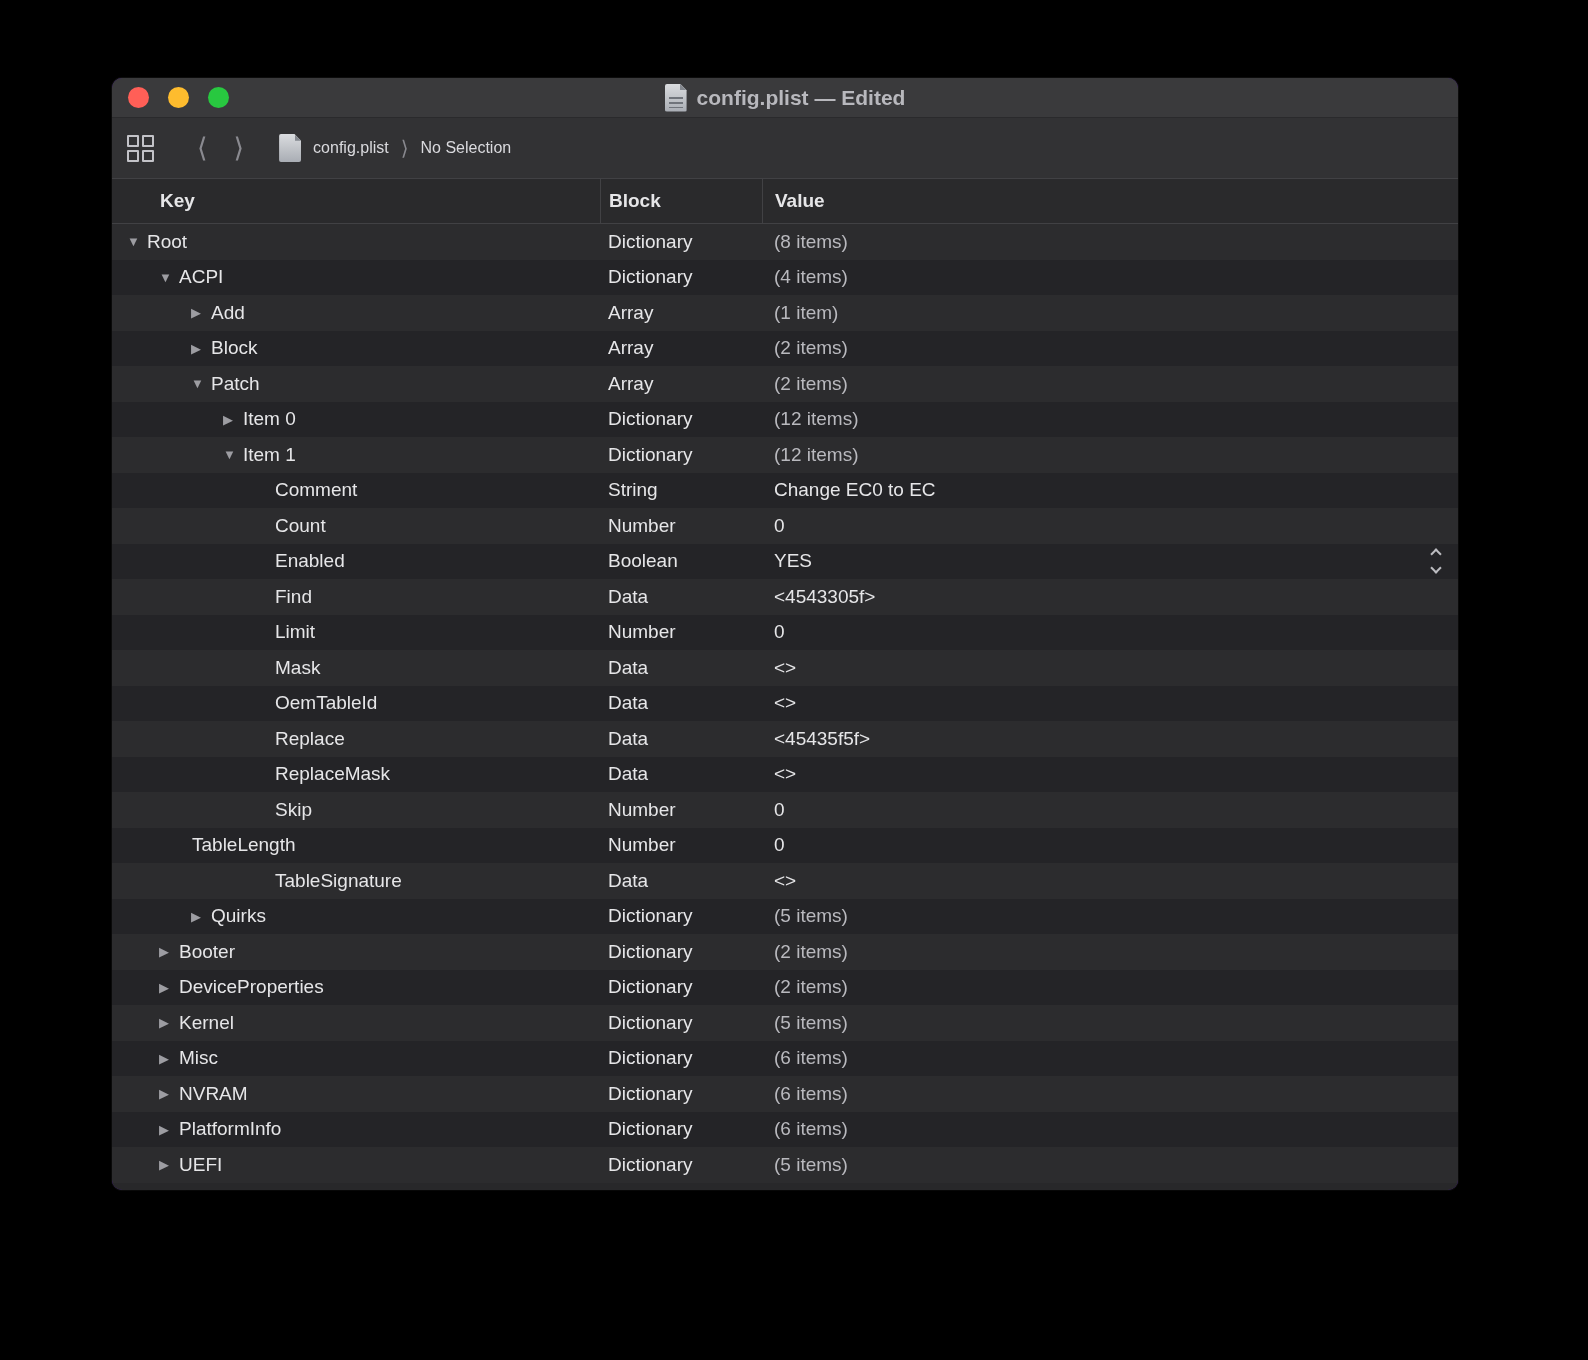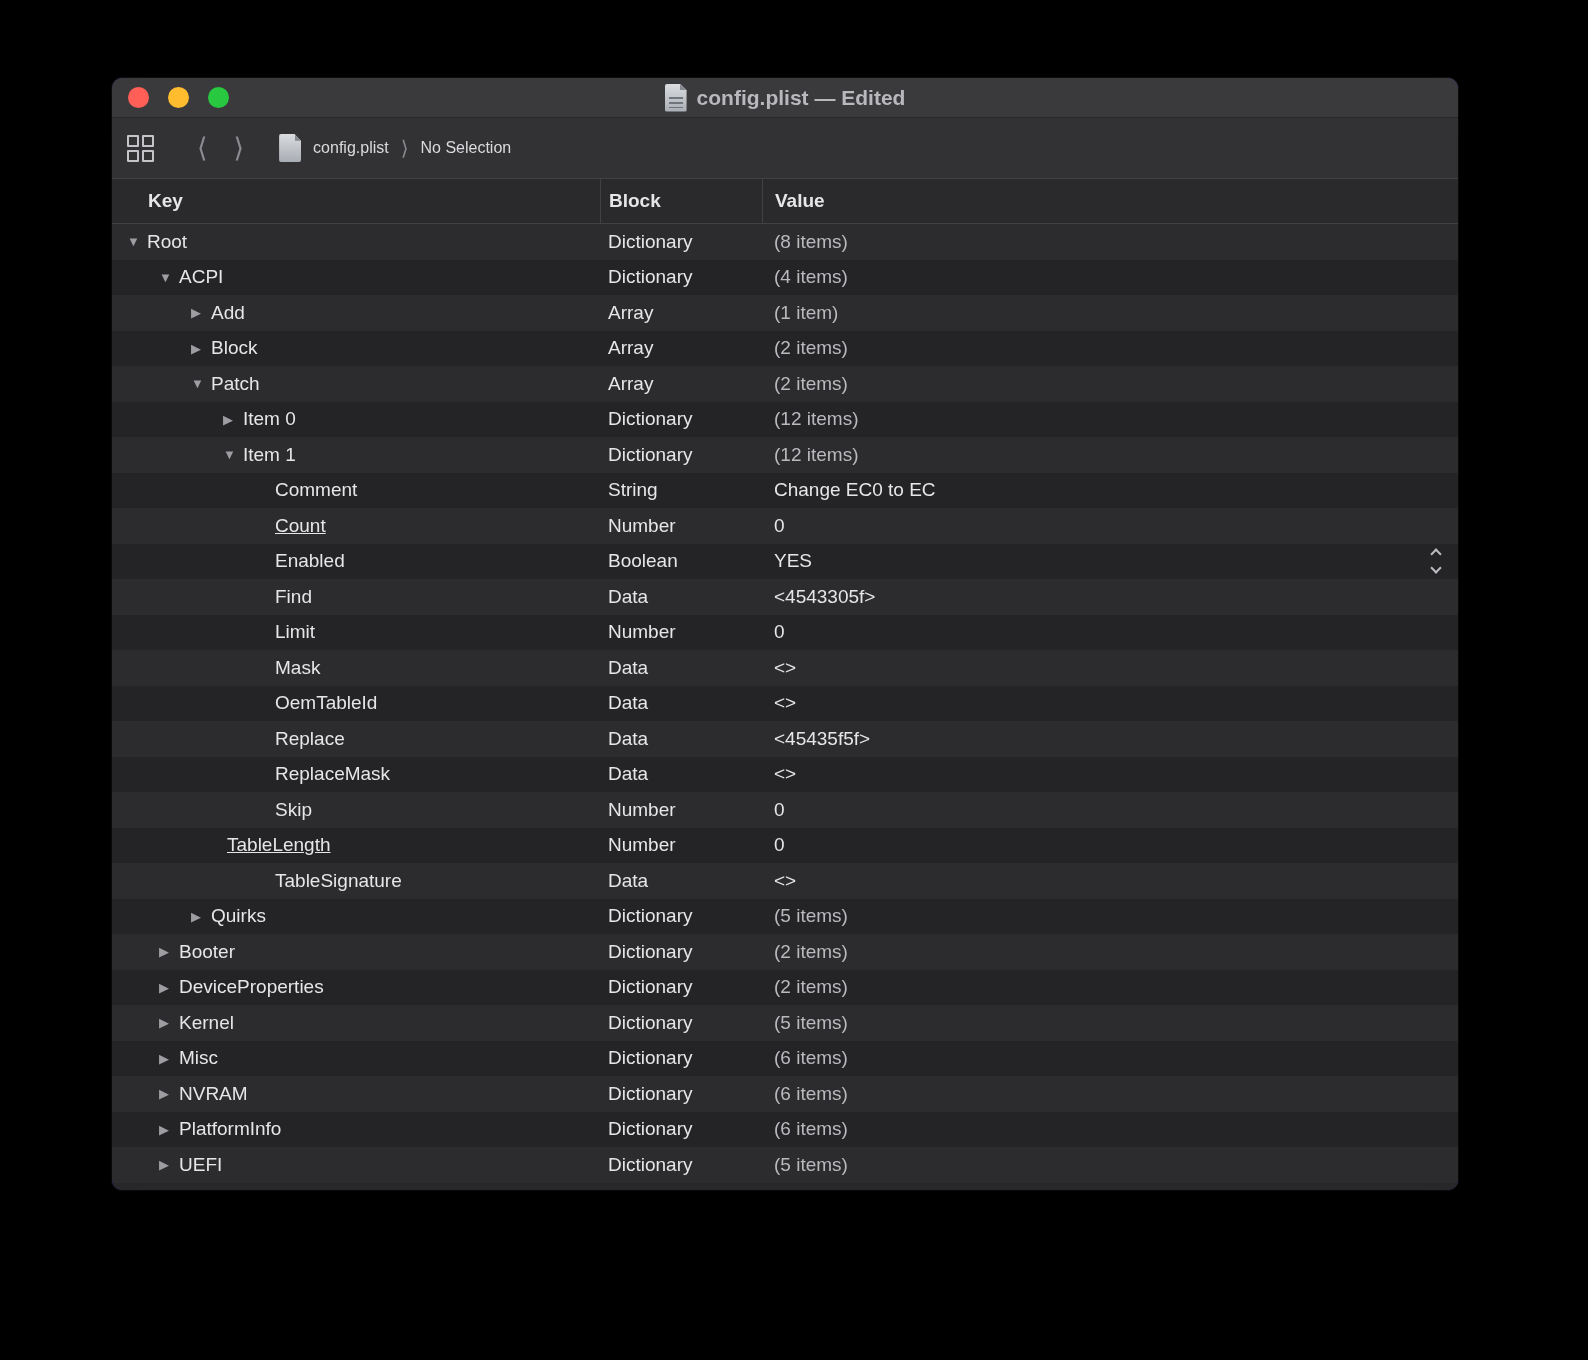--- a/index.html
+++ b/index.html
@@ -36,21 +36,21 @@
   .nav-chevron { color:#8a8a90; font-size:27px; line-height:1; padding:0 13px; }
   .crumb-doc { margin-left:22px; margin-right:12px; }
   .crumb-text { color:#dadade; font-size:16px; }
   .crumb-sep { color:#88888e; font-size:20px; margin:0 12px; }
 
   
   .thead { height:46px; background:#2a2a2c; display:flex; align-items:stretch;
            border-top:1px solid #414144; border-bottom:1px solid #414144;
            color:#e6e6e8; font-size:19px; font-weight:700; }
   .th { display:flex; align-items:center; }
-  .th-key   { width:488px; padding-left:36px; }
+  .th-key   { width:488px; padding-left:48px; }
   .th-type  { width:162px; padding-left:8px; border-left:1px solid #414144; }
   .th-value { flex:1; padding-left:12px; border-left:1px solid #414144; }
 
   
   .tbody { }
   .row { height:35.5px; display:flex; align-items:stretch; font-size:19px; color:#e6e6e8; }
   .row-even { background:#2c2c2e; }
   .row-odd  { background:#242427; }
   .key-cell { width:488px; display:flex; align-items:center; }
   .disclosure { width:20px; flex:0 0 auto; font-size:13px; color:#9d9da2; }
@@ -178,21 +178,21 @@
     <div class="cell key-cell" style="padding-left: 143px;">
       <span class="disclosure"></span>
       <span class="key-label">Comment</span>
     </div>
     <div class="cell type-cell">String</div>
     <div class="cell value-cell">
       <span class="value-label">Change EC0 to EC</span>
     </div>
   </div>
       <div class="row row-even">
-    <div class="cell key-cell" style="padding-left: 143px; text-decoration: underline;">
+    <div class="cell key-cell" style="padding-left: 143px;">
       <span class="disclosure"></span>
       <span class="key-label">Count</span>
     </div>
     <div class="cell type-cell">Number</div>
     <div class="cell value-cell">
       <span class="value-label">0</span>
     </div>
   </div>
       <div class="row row-odd">
     <div class="cell key-cell" style="padding-left: 143px;">
@@ -272,21 +272,21 @@
     <div class="cell key-cell" style="padding-left: 143px;">
       <span class="disclosure"></span>
       <span class="key-label">Skip</span>
     </div>
     <div class="cell type-cell">Number</div>
     <div class="cell value-cell">
       <span class="value-label">0</span>
     </div>
   </div>
       <div class="row row-odd">
-    <div class="cell key-cell" style="padding-left: 95px; text-decoration: underline;">
+    <div class="cell key-cell" style="padding-left: 60px;">
       <span class="disclosure"></span>
       <span class="key-label">TableLength</span>
     </div>
     <div class="cell type-cell">Number</div>
     <div class="cell value-cell">
       <span class="value-label">0</span>
     </div>
   </div>
       <div class="row row-even">
     <div class="cell key-cell" style="padding-left: 143px;">

